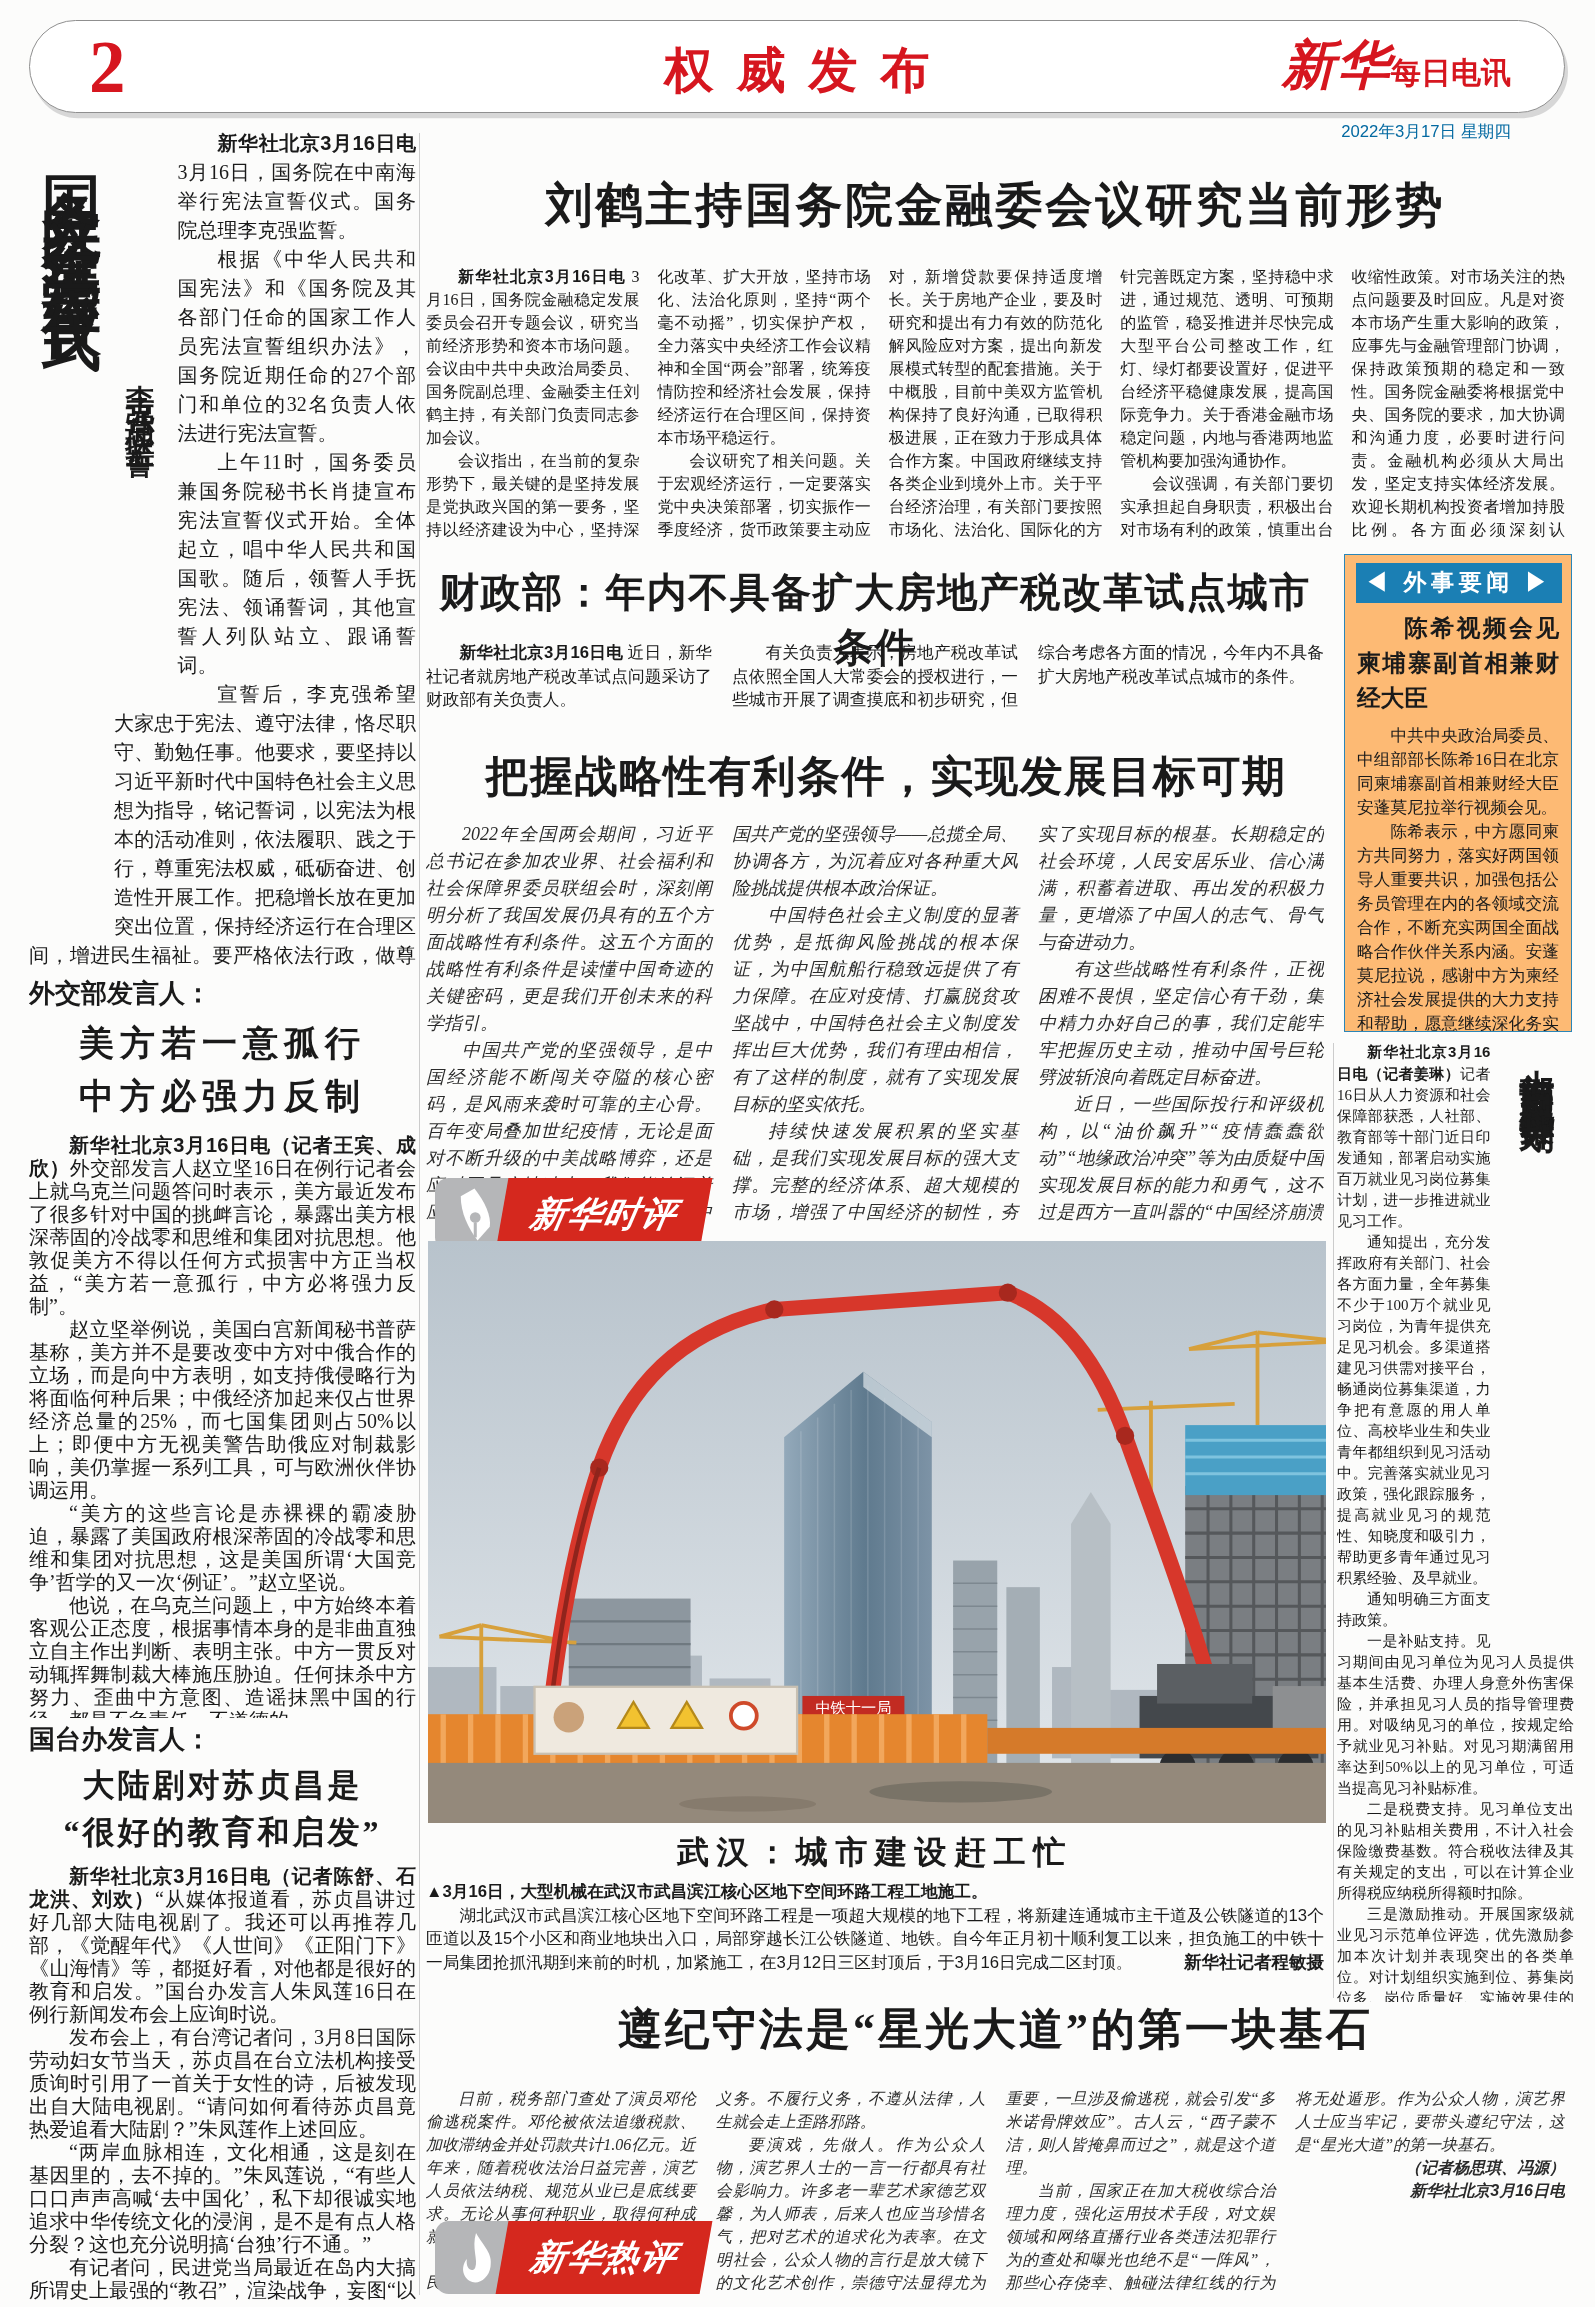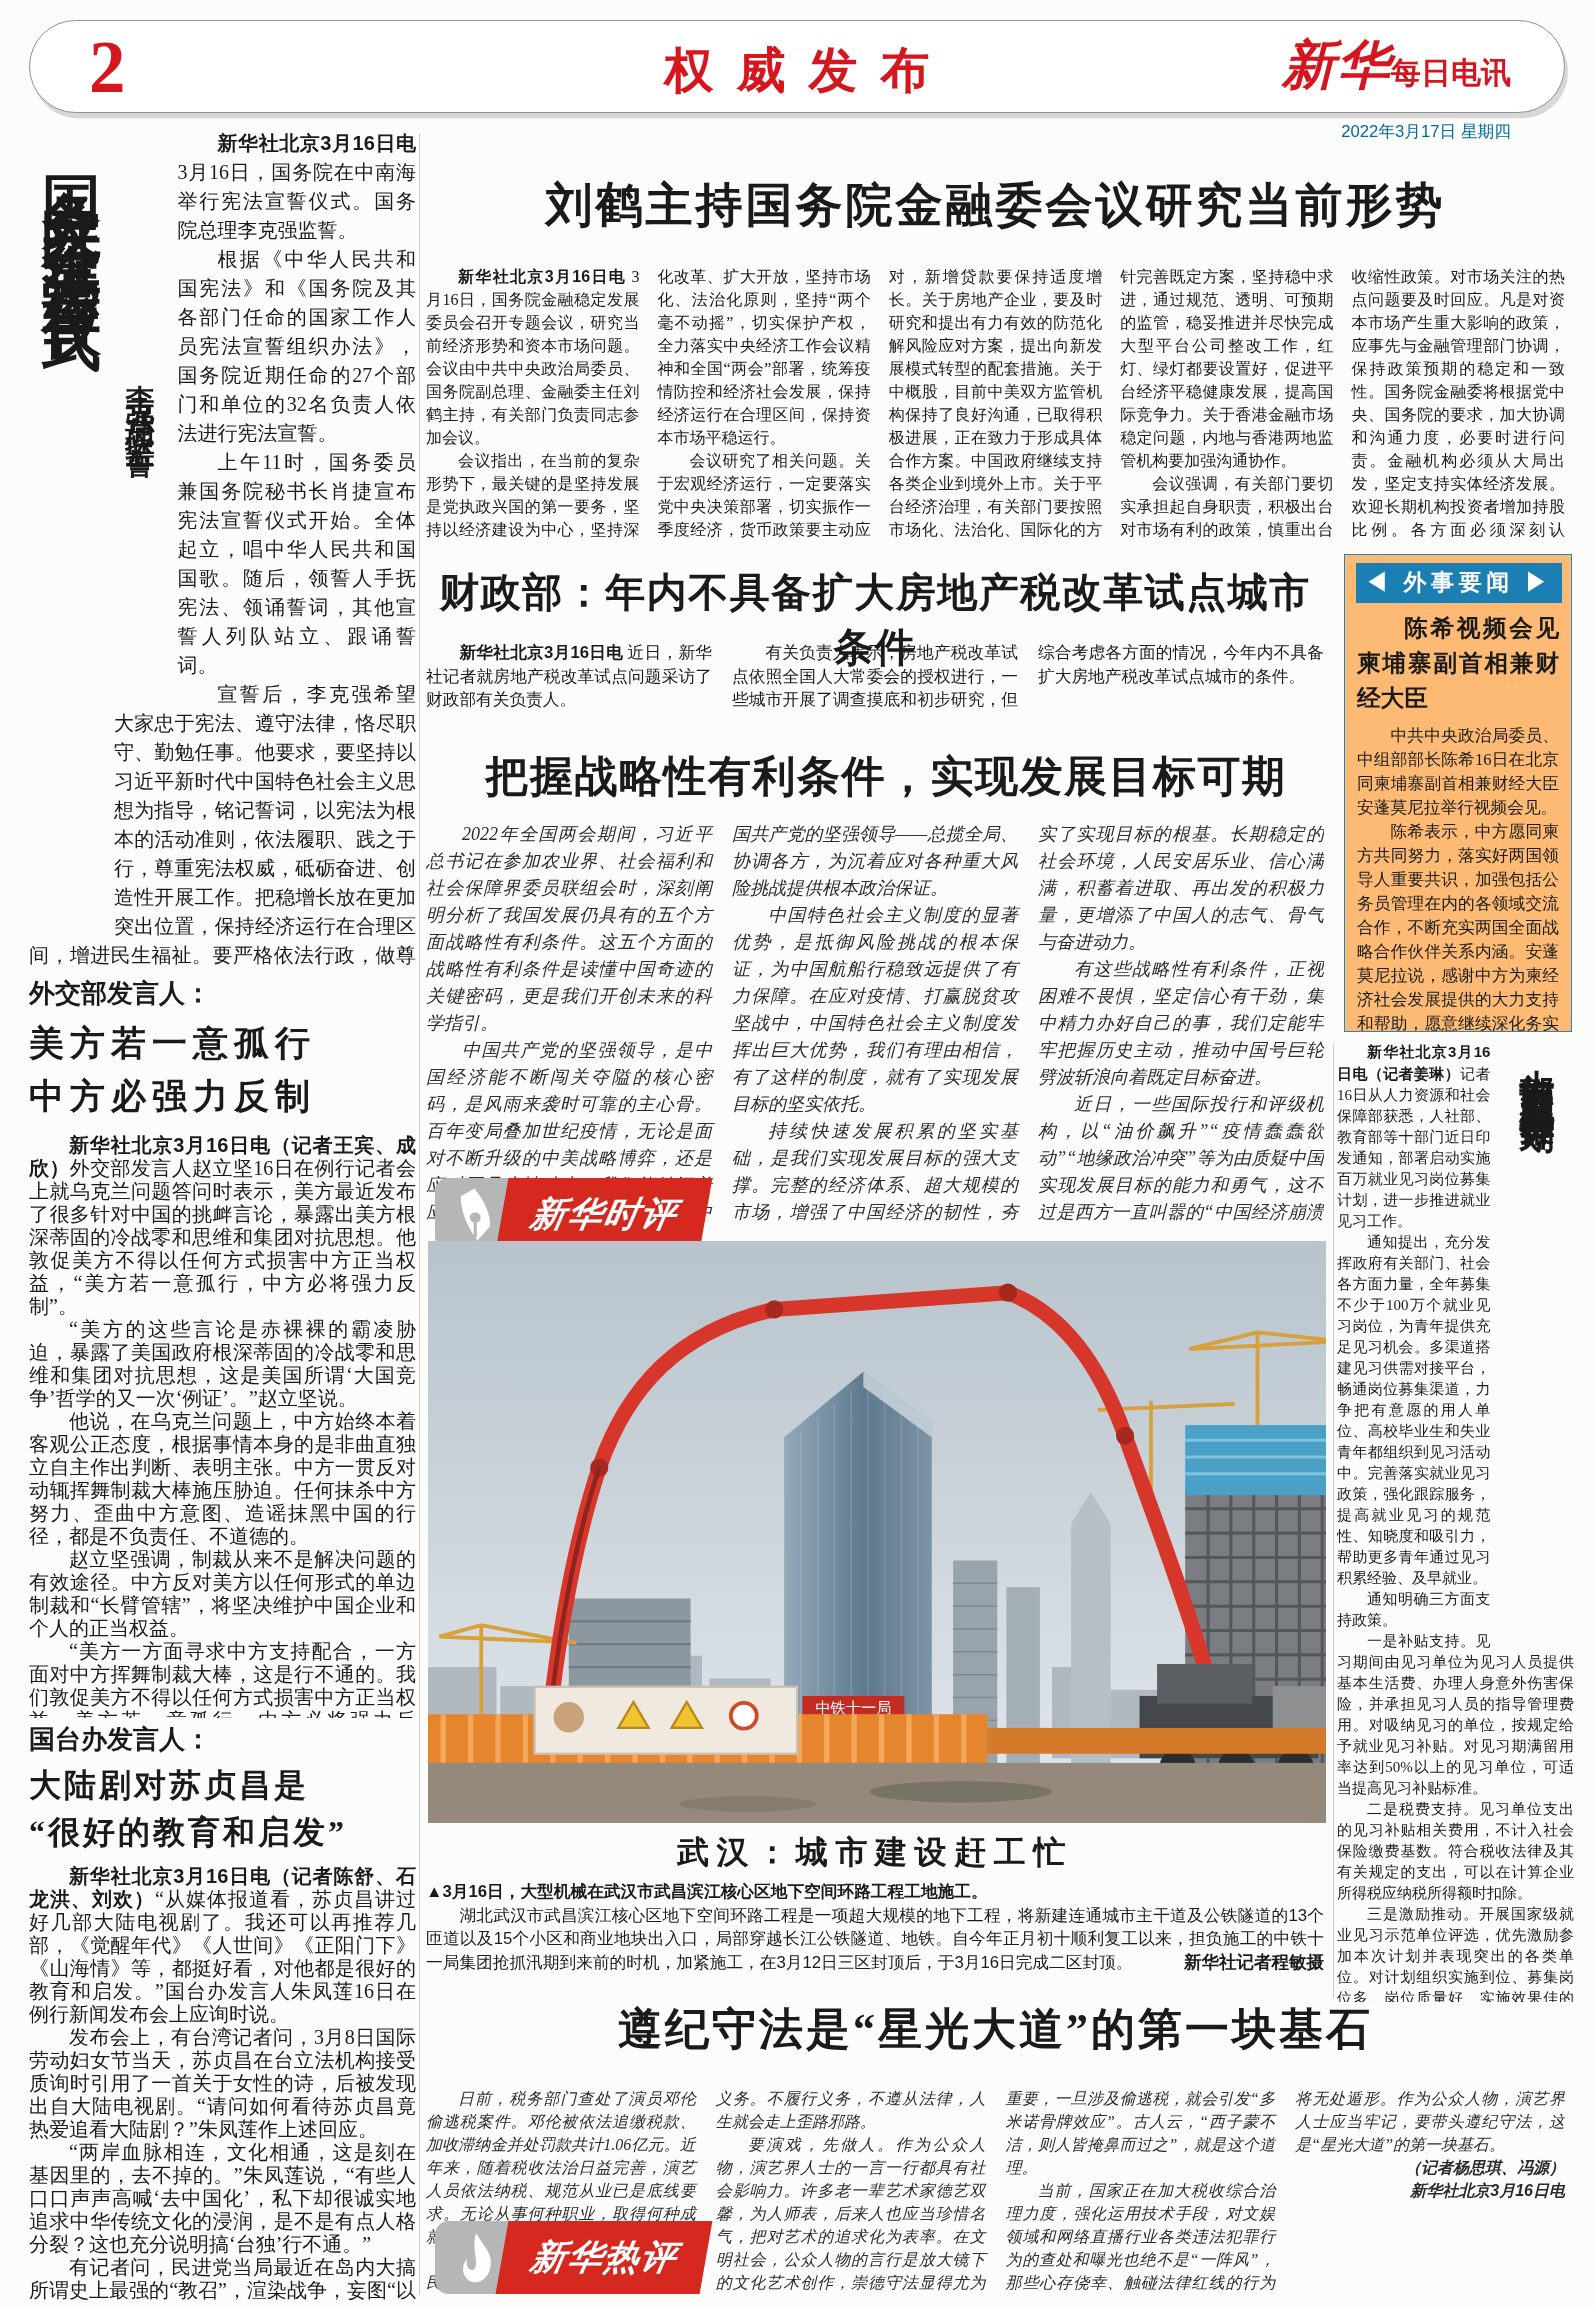--- a/index.html
+++ b/index.html
@@ -23,21 +23,21 @@
   
   .vrule{position:absolute;width:0.8px;background:#cccccc;}
   
   .left-rail{position:absolute;left:29px;width:387px;}
   .oath{top:129px;height:837px;overflow:hidden;}
   .vtext{writing-mode:vertical-rl;text-orientation:upright;font-weight:900;}
   .oath-vh1{float:left;width:85px;height:811px;font-size:59px;letter-spacing:13.7px;line-height:85px;}
   .oath-vh2{float:left;width:50px;height:335px;margin:232px 12px 0 1.5px;font-size:29px;letter-spacing:10.7px;line-height:50px;}
   .oath-body{font-size:20px;line-height:29px;}
   .kicker{font-family:"Liberation Sans","DejaVu Sans",sans-serif;font-weight:700;font-size:26px;}
-  .sec-head{ font-weight:900;}
+  .sec-head{ text-align:center;font-weight:900;}
   .mfa{top:976px;height:742px;overflow:hidden;}
   .mfa .sec-head{font-size:35px;line-height:53px;letter-spacing:6px;margin:6px 0 10.7px;}
   .mfa-body,.tw-body{font-size:20px;line-height:23px;}
   .taiwan{top:1722px;height:578px;overflow:hidden;}
   .taiwan .sec-head{font-size:32px;line-height:47px;letter-spacing:3px;margin:4.6px 0 9px;}
   
   .liuhe-h{position:absolute;left:426px;top:174px;width:1139px;text-align:center;
     font-size:47px;font-weight:900;letter-spacing:3px;}
   .liuhe-body{position:absolute;left:426px;top:265px;width:1139px;height:288px;overflow:hidden;
     column-count:5;column-gap:18px;font-size:16px;line-height:23px;}
@@ -114,20 +114,21 @@
 </section>
 
 <section class="left-rail mfa" data-name="article-mfa-spokesperson" style="position:absolute;">
   <div class="kicker" data-name="mfa-kicker">外交部发言人：</div>
   <div class="sec-head" data-name="mfa-headline">
     <div data-name="mfa-headline-line1">美方若一意孤行</div>
     <div data-name="mfa-headline-line2">中方必强力反制</div>
   </div>
   <div class="mfa-body" data-name="mfa-body">
       <p data-name="paragraph"><b>新华社北京3月16日电（记者王宾、成欣）</b>外交部发言人赵立坚16日在例行记者会上就乌克兰问题答问时表示，美方最近发布了很多针对中国的挑衅言论，暴露出美方根深蒂固的冷战零和思维和集团对抗思想。他敦促美方不得以任何方式损害中方正当权益，“美方若一意孤行，中方必将强力反制”。</p>
+      <p data-name="paragraph">赵立坚举例说，美国白宫新闻秘书普萨基称，美方并不是要改变中方对中俄合作的立场，而是向中方表明，如支持俄侵略行为将面临何种后果；中俄经济加起来仅占世界经济总量的25%，而七国集团则占50%以上；即便中方无视美警告助俄应对制裁影响，美仍掌握一系列工具，可与欧洲伙伴协调运用。</p>
       <p data-name="paragraph">“美方的这些言论是赤裸裸的霸凌胁迫，暴露了美国政府根深蒂固的冷战零和思维和集团对抗思想，这是美国所谓‘大国竞争’哲学的又一次‘例证’。”赵立坚说。</p>
       <p data-name="paragraph">他说，在乌克兰问题上，中方始终本着客观公正态度，根据事情本身的是非曲直独立自主作出判断、表明主张。中方一贯反对动辄挥舞制裁大棒施压胁迫。任何抹杀中方努力、歪曲中方意图、造谣抹黑中国的行径，都是不负责任、不道德的。</p>
       <p data-name="paragraph">赵立坚强调，制裁从来不是解决问题的有效途径。中方反对美方以任何形式的单边制裁和“长臂管辖”，将坚决维护中国企业和个人的正当权益。</p>
       <p data-name="paragraph">“美方一方面寻求中方支持配合，一方面对中方挥舞制裁大棒，这是行不通的。我们敦促美方不得以任何方式损害中方正当权益。美方若一意孤行，中方必将强力反制。”赵立坚说。</p>
     </div>
 </section>
 
 <section class="left-rail taiwan" data-name="article-taiwan-affairs" style="position:absolute;">
   <div class="kicker" data-name="taiwan-kicker">国台办发言人：</div>
   <div class="sec-head" data-name="taiwan-headline">

